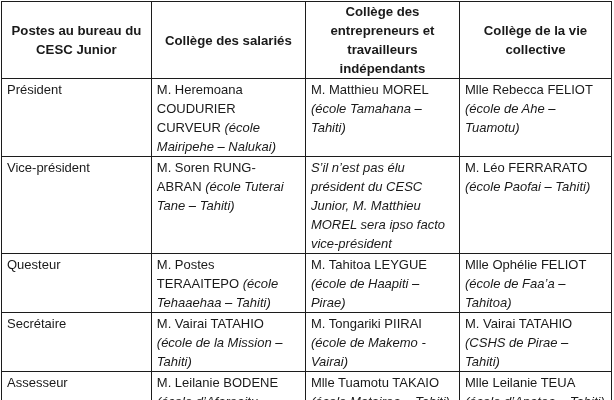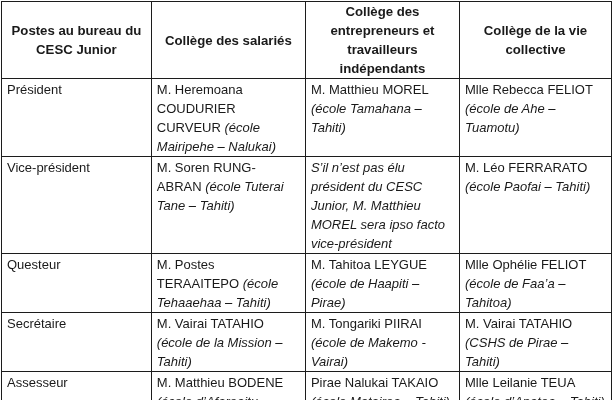--- a/index.html
+++ b/index.html
@@ -56,18 +56,18 @@
 
   <tr class="r4">
     <td>Secrétaire</td>
     <td><span>M. Vairai TATAHIO</span> <span class="it">(école de la Mission – Tahiti)</span></td>
     <td><span>M. Tongariki PIIRAI</span> <span class="it">(école de Makemo - Vairai)</span></td>
     <td><span>M. Vairai TATAHIO</span> <span class="it">(CSHS de Pirae – Tahiti)</span></td>
   </tr>
 
   <tr class="r5">
     <td>Assesseur</td>
-    <td><span>M. Matthieu BODENE</span> <span class="it">(école d’Afareaitu – Moorea)</span></td>
-    <td><span>Pirae Nalukai TAKAIO</span> <span class="it">(école Matairea – Tahiti)</span></td>
+    <td><span>M. Leilanie BODENE</span> <span class="it">(école d’Afareaitu – Moorea)</span></td>
+    <td><span>Mlle Tuamotu TAKAIO</span> <span class="it">(école Matairea – Tahiti)</span></td>
     <td><span>Mlle Leilanie TEUA</span> <span class="it">(école d’Apatea – Tahiti)</span></td>
   </tr>
 </tbody>
   </table>
 
 </body></html>

